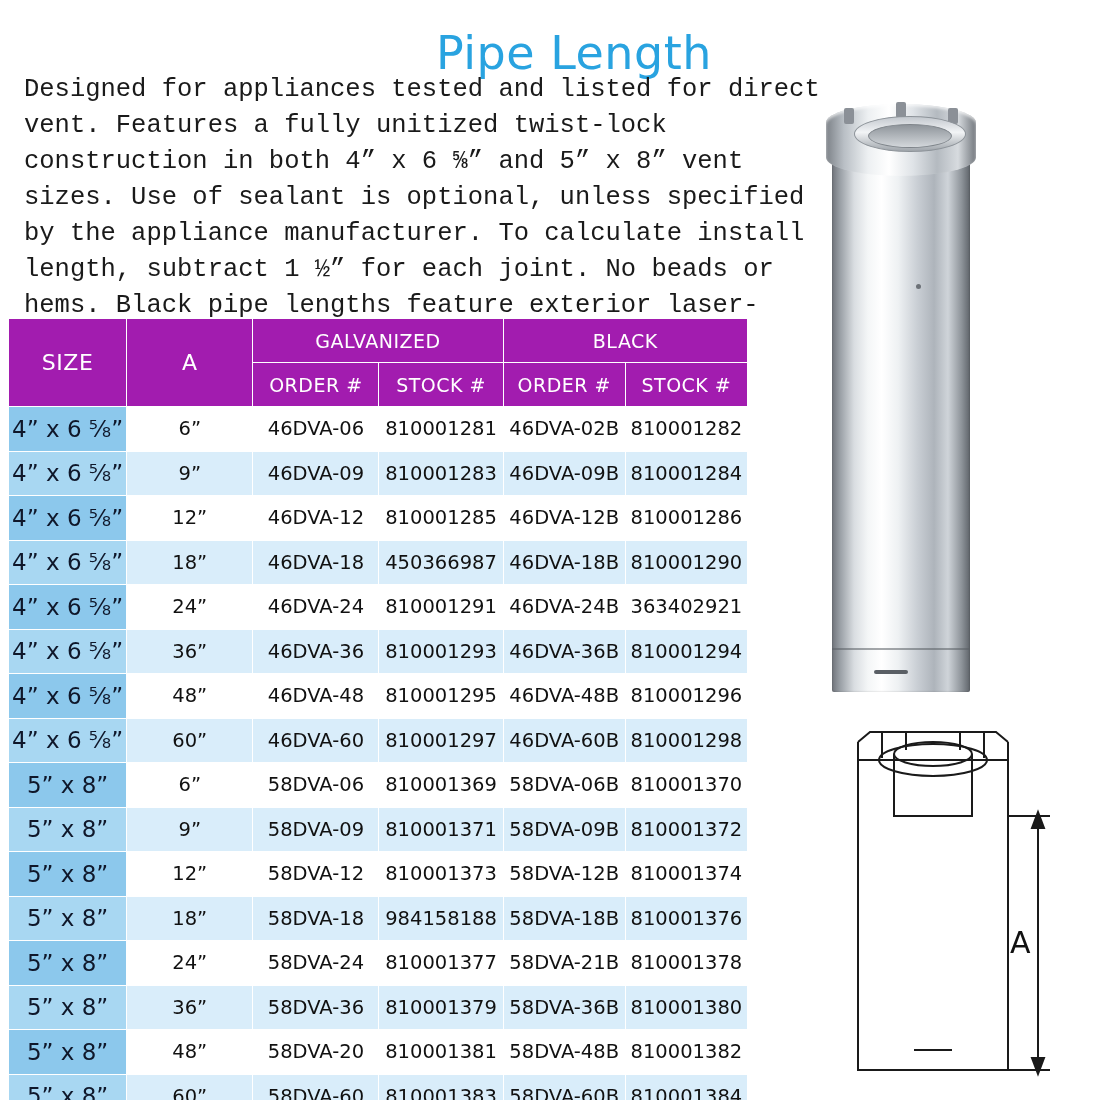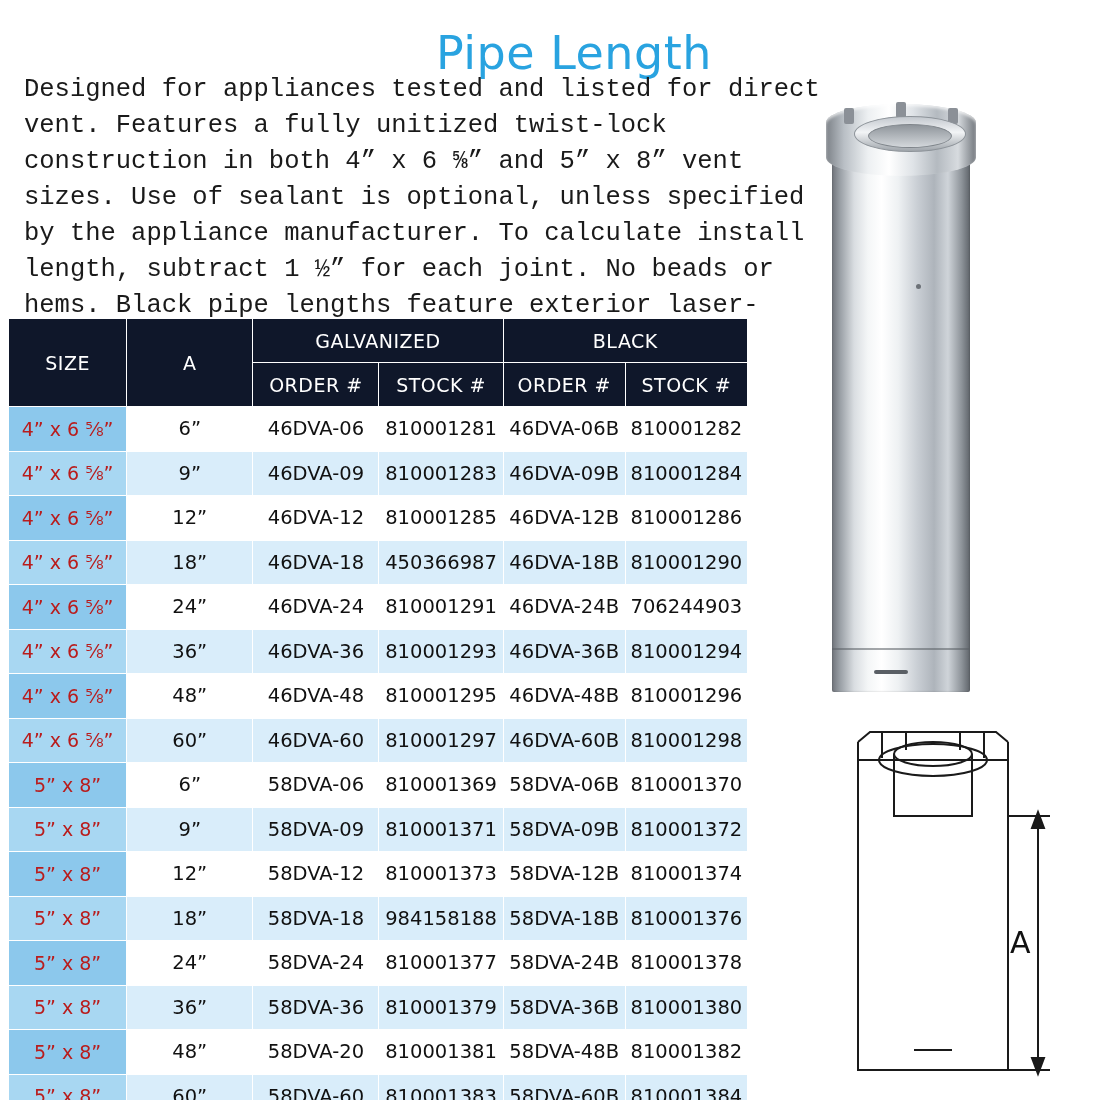--- a/index.html
+++ b/index.html
@@ -58,41 +58,41 @@
     table-layout: fixed;
   }
   table.spec td, table.spec th {
     border: 1px solid #ffffff;
     padding: 0;
     text-align: center;
     vertical-align: middle;
     font-family: "DejaVu Sans", sans-serif;
   }
   thead th {
-    background: #0f172a;
+    background: #a21caf;
     color: #ffffff;
     font-weight: normal;
     font-size: 19px;
     height: 43px;
     letter-spacing: 0.5px;
   }
   thead th.size-head {
-    font-size: 19px;
+    font-size: 22px;
   }
   thead th.group-head {
     font-size: 19px;
   }
   tbody td {
     height: 43.5px;
     font-size: 19.5px;
     color: #111111;
   }
   tbody tr td.size-cell {
-    color: #b91c1c;
-    font-size: 19px;
+    color: #0f172a;
+    font-size: 23px;
   }
   tbody tr.row-odd td.size-cell { background: #8cc8ec; }
   tbody tr.row-even td.size-cell { background: #a8d7f2; }
   tbody tr.row-odd td.data-cell { background: #ffffff; }
   tbody tr.row-even td.data-cell { background: #d9edfa; }
 
   .col-size { width: 118px; }
   .col-a    { width: 126px; }
   .col-o1   { width: 126px; }
   .col-s1   { width: 124px; }
@@ -235,21 +235,21 @@
           <th>ORDER #</th>
           <th>STOCK #</th>
         </tr>
       </thead>
       <tbody id="spec-body">
           <tr class="row-odd">
             <td class="size-cell">4” x 6 ⅝”</td>
             <td class="data-cell">6”</td>
             <td class="data-cell">46DVA-06</td>
             <td class="data-cell">810001281</td>
-            <td class="data-cell">46DVA-06B</td>
+            <td class="data-cell">46DVA-02B</td>
             <td class="data-cell">810001282</td>
           </tr>
           <tr class="row-even">
             <td class="size-cell">4” x 6 ⅝”</td>
             <td class="data-cell">9”</td>
             <td class="data-cell">46DVA-09</td>
             <td class="data-cell">810001283</td>
             <td class="data-cell">46DVA-09B</td>
             <td class="data-cell">810001284</td>
           </tr>
@@ -268,21 +268,21 @@
             <td class="data-cell">450366987</td>
             <td class="data-cell">46DVA-18B</td>
             <td class="data-cell">810001290</td>
           </tr>
           <tr class="row-odd">
             <td class="size-cell">4” x 6 ⅝”</td>
             <td class="data-cell">24”</td>
             <td class="data-cell">46DVA-24</td>
             <td class="data-cell">810001291</td>
             <td class="data-cell">46DVA-24B</td>
-            <td class="data-cell">706244903</td>
+            <td class="data-cell">363402921</td>
           </tr>
           <tr class="row-even">
             <td class="size-cell">4” x 6 ⅝”</td>
             <td class="data-cell">36”</td>
             <td class="data-cell">46DVA-36</td>
             <td class="data-cell">810001293</td>
             <td class="data-cell">46DVA-36B</td>
             <td class="data-cell">810001294</td>
           </tr>
           <tr class="row-odd">
@@ -331,21 +331,21 @@
             <td class="data-cell">58DVA-18</td>
             <td class="data-cell">984158188</td>
             <td class="data-cell">58DVA-18B</td>
             <td class="data-cell">810001376</td>
           </tr>
           <tr class="row-odd">
             <td class="size-cell">5” x 8”</td>
             <td class="data-cell">24”</td>
             <td class="data-cell">58DVA-24</td>
             <td class="data-cell">810001377</td>
-            <td class="data-cell">58DVA-24B</td>
+            <td class="data-cell">58DVA-21B</td>
             <td class="data-cell">810001378</td>
           </tr>
           <tr class="row-even">
             <td class="size-cell">5” x 8”</td>
             <td class="data-cell">36”</td>
             <td class="data-cell">58DVA-36</td>
             <td class="data-cell">810001379</td>
             <td class="data-cell">58DVA-36B</td>
             <td class="data-cell">810001380</td>
           </tr>

